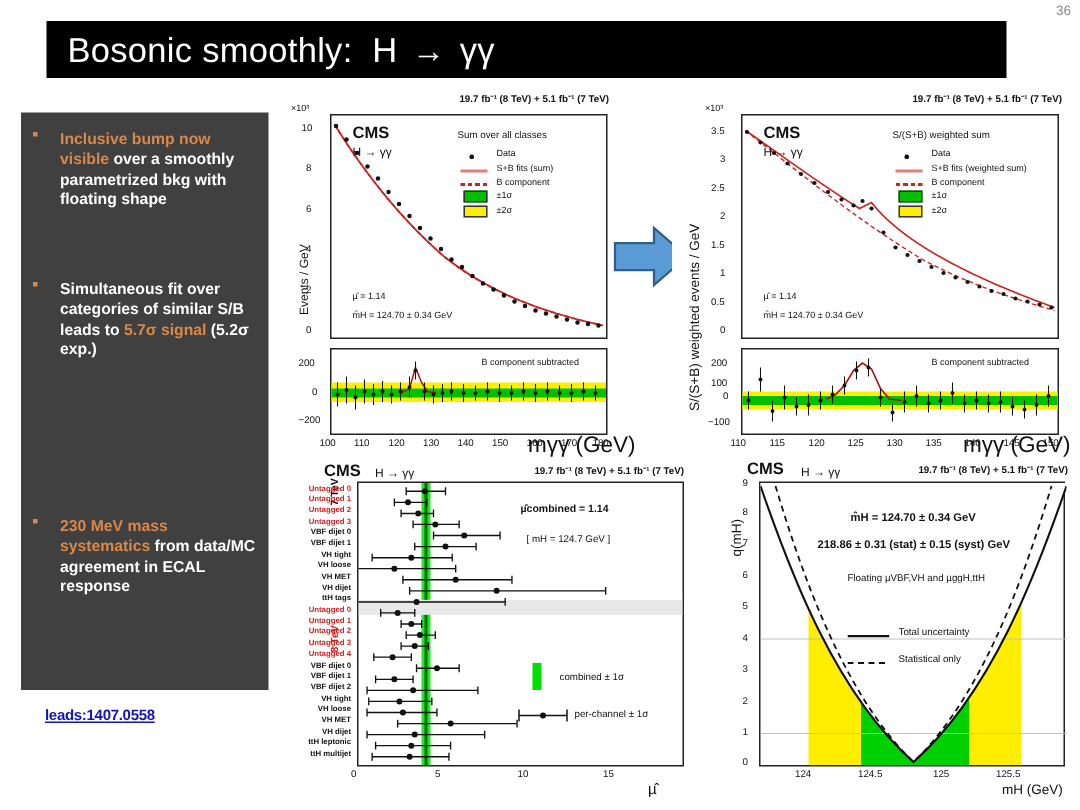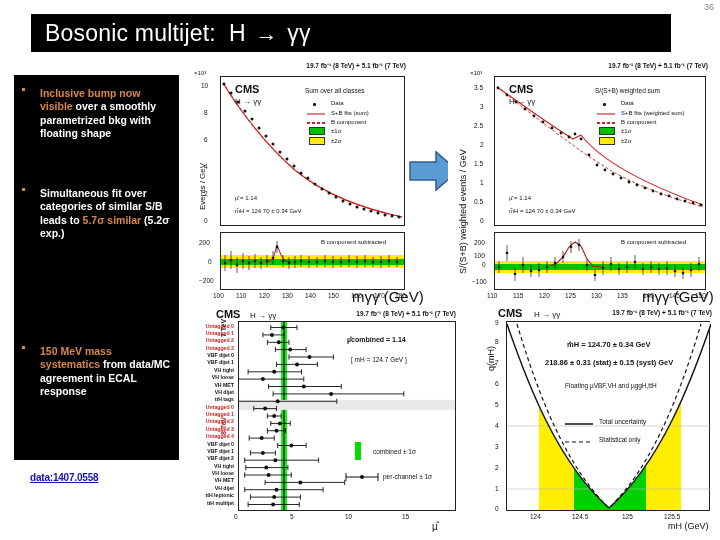--- a/index.html
+++ b/index.html
@@ -21,21 +21,21 @@
   }
   .title-text{
     color:#fff;font-size:23px;letter-spacing:.2px;padding-left:14px;
     white-space:nowrap;font-weight:400;
   }
   .title-text .arrow{font-size:22px;padding:0 3px;}
 
   
   .text-panel{
     position:absolute;left:14px;top:75px;width:165px;height:385px;
-    background:#000000;
+    background:#404040;
   }
   .bullet{
     position:absolute;left:8px;width:152px;color:#fff;
     font-size:10.5px;font-weight:bold;line-height:13.4px;
   }
   .bullet .dot{
     position:absolute;left:0;top:1px;width:3px;height:3px;background:#d18b52;
   }
   .bullet .btext{display:block;margin-left:18px;}
   .hl{color:#d9884a;}
@@ -73,52 +73,52 @@
 </style>
 </head>
 <body>
 
 <div class="slide">
 
   <div class="slide-num">36</div>
 
   <div class="title-bar">
     <div class="title-text">
-      <span>Bosonic multijet:</span>
+      <span>Bosonic smoothly:</span>
       &nbsp;<span>H</span>
       <span class="arrow">→</span>
       <span>γγ</span>
     </div>
   </div>
 
   <div class="text-panel">
     <div class="bullet b1">
       <span class="dot"></span>
       <span class="btext">
         <span class="hl">Inclusive bump now visible</span><span> over a smoothly parametrized bkg with floating shape</span>
       </span>
     </div>
 
     <div class="bullet b2">
       <span class="dot"></span>
       <span class="btext">
-        <span>Simultaneous fit over categories of similar S/B leads to </span><span class="hl">5.7σ similar</span><span> (5.2σ exp.)</span>
+        <span>Simultaneous fit over categories of similar S/B leads to </span><span class="hl">5.7σ signal</span><span> (5.2σ exp.)</span>
       </span>
     </div>
 
 
     <div class="bullet b4">
       <span class="dot"></span>
       <span class="btext">
-        <span class="hl">150 MeV mass systematics</span><span> from data/MC agreement in ECAL response</span>
+        <span class="hl">230 MeV mass systematics</span><span> from data/MC agreement in ECAL response</span>
       </span>
     </div>
   </div>
 
-  <a class="arxiv" href="#">data:1407.0558</a>
+  <a class="arxiv" href="#">leads:1407.0558</a>
 
   <div class="bluearrow">
     <svg width="52" height="42" viewBox="0 0 52 42">
       <polygon points="2,12 28,12 28,2 50,21 28,40 28,30 2,30" fill="#5b9bd5" stroke="#2e5f8a" stroke-width="1.5"></polygon>
     </svg>
   </div>
 
   <div class="plot" style="left:196px;top:62px;width:212px;height:240px;">
     <div class="lumi">19.7 fb⁻¹ (8 TeV) + 5.1 fb⁻¹ (7 TeV)</div>
 

